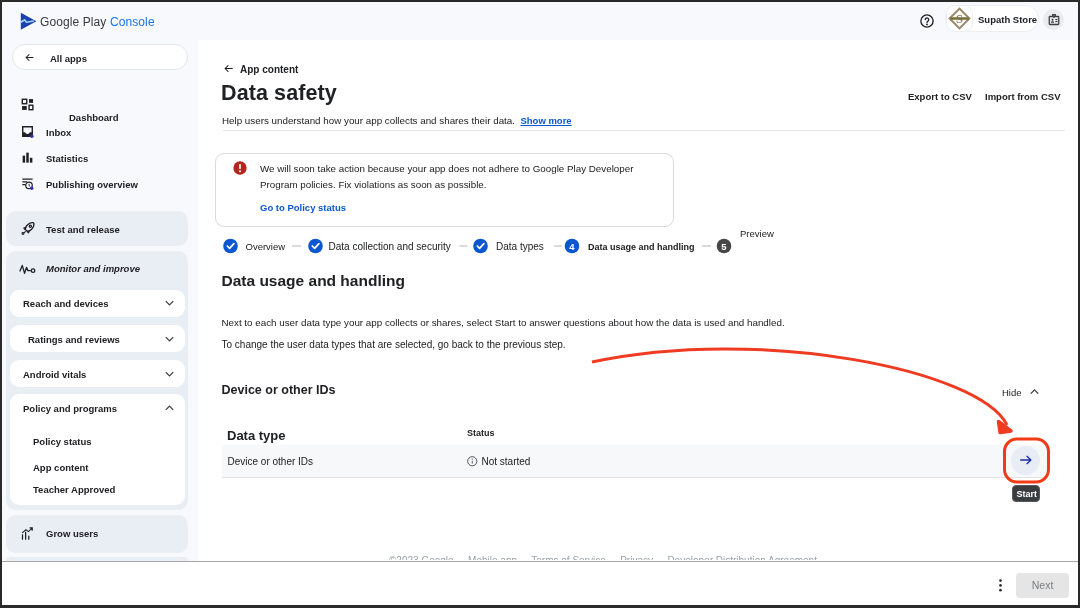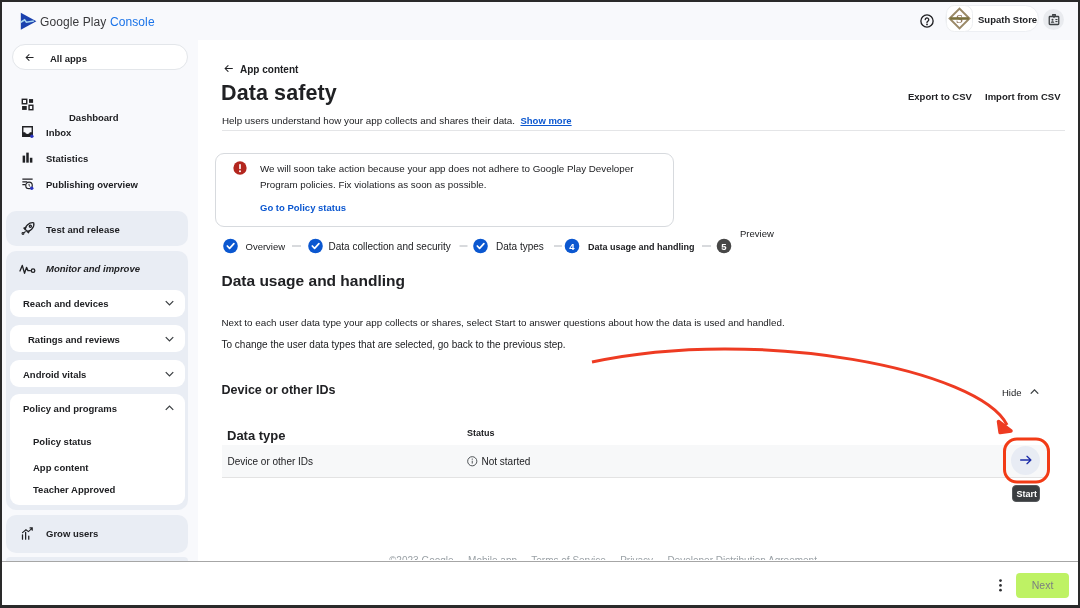--- a/index.html
+++ b/index.html
@@ -217,21 +217,21 @@
 <div class="abs" style="left:1016.5px; top:489px; font-size:9px; font-weight:700; color:#fff;">Start</div>
 
 <div class="abs" style="left:389px; top:555px; width:450px; height:5px; overflow:hidden; color:#9aa1a6; font-size:10px;">©2023 Google &nbsp;·&nbsp; Mobile app &nbsp;·&nbsp; Terms of Service &nbsp;·&nbsp; Privacy &nbsp;·&nbsp; Developer Distribution Agreement</div>
 
 <div class="botbar"></div>
 <svg class="abs" style="left:998px; top:578px;" width="5" height="15" viewBox="0 0 5 15" fill="#2f3033">
     <circle cx="2.5" cy="2.6" r="1.35"></circle>
     <circle cx="2.5" cy="7.4" r="1.35"></circle>
     <circle cx="2.5" cy="12.2" r="1.35"></circle>
   </svg>
-<div class="abs" style="left:1016px; top:573px; width:53px; height:24.5px; background:#bef264; border-radius:4px; color:#7b7e80; font-size:10.5px; text-align:center; line-height:24.5px;">Next</div>
+<div class="abs" style="left:1016px; top:573px; width:53px; height:24.5px; background:#e5e5e5; border-radius:4px; color:#7b7e80; font-size:10.5px; text-align:center; line-height:24.5px;">Next</div>
 
 <svg class="abs" style="left:0; top:0; pointer-events:none; z-index:50;" width="1080" height="608" viewBox="0 0 1080 608">
   <path d="M592 362 C 760 326, 980 370, 1007 425" fill="none" stroke="#ee3b22" stroke-width="3"></path>
   <path d="M1011 431 l-12.5 -9.5 1.6 11 Z" fill="#ee3b22" stroke="#ee3b22" stroke-width="3.5" stroke-linejoin="round"></path>
   <rect x="1004.5" y="439" width="44" height="43" rx="12.5" fill="none" stroke="#f23b16" stroke-width="3"></rect>
 </svg>
 
 <div class="border-ov"></div>
 
 </body></html>

